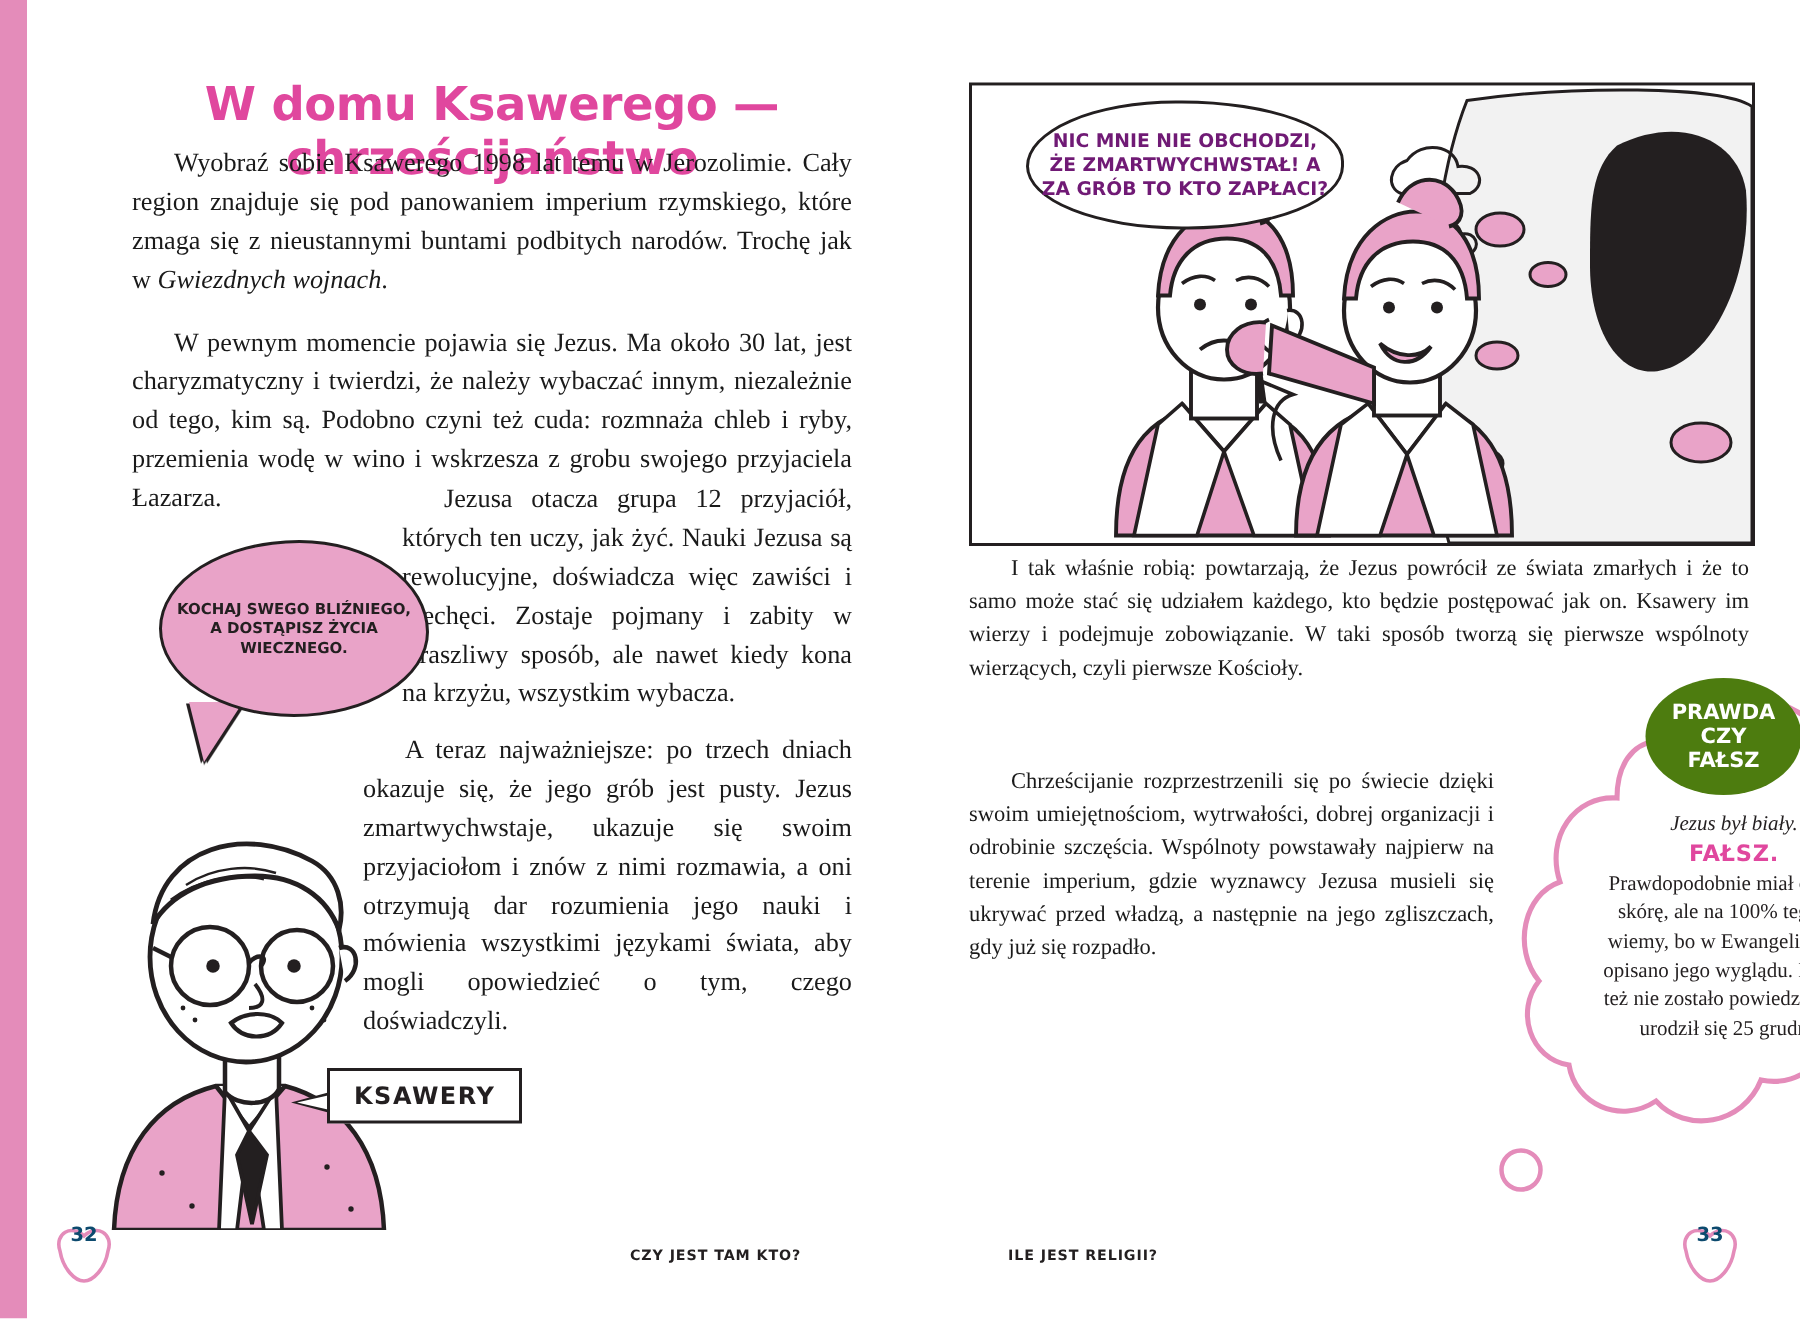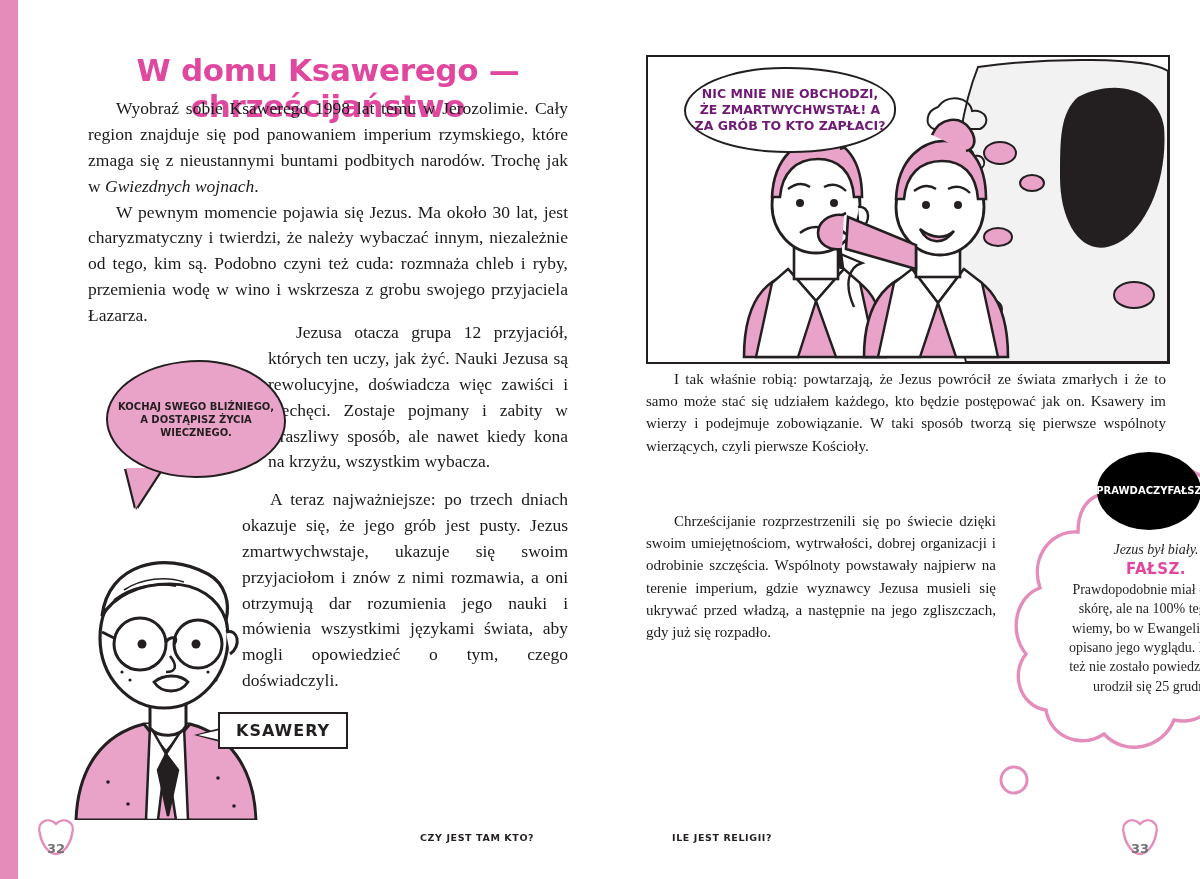--- a/index.html
+++ b/index.html
@@ -41,21 +41,21 @@
     font-size:17.5px;
     line-height:1.48;
     text-align:justify;
     text-justify:inter-word;
     hyphens:manual;
   }
   .block-a{ left:70px; top:96px; width:480px; }
   .block-b{ left:250px; top:320px; width:300px; }
   .block-c{ left:224px; top:487px; width:326px; }
   .block-a p, .block-b p, .block-c p{margin:0;}
-  .block-a p + p, .block-b p + p, .block-c p + p{margin-top:0px;}
+  .block-a p + p, .block-b p + p, .block-c p + p{margin-top:16px;}
   .ind{text-indent:28px;}
   .it{font-style:italic;}
 
   
   .bubble{
     position:absolute;left:88px;top:360px;width:180px;height:118px;
     background:#e9a3c8;
     border:2.5px solid #231f20;
     border-radius:52% 48% 50% 50%/50% 52% 48% 50%;
     display:flex;align-items:center;justify-content:center;
@@ -128,46 +128,46 @@
   .r-block-a{left:46px;top:368px;width:520px;}
   .r-block-b{left:46px;top:510px;width:350px;}
   .r-block-a p,.r-block-b p{margin:0;}
 
   
   .cloud{
     position:absolute;left:412px;top:438px;width:230px;height:350px;
   }
   .cloud-head{
     position:absolute;left:497px;top:452px;width:104px;height:78px;
-    background:#000000;border-radius:50%;
-    display:flex;flex-direction:row;align-items:center;justify-content:center;
-    font-family:"DejaVu Sans", sans-serif;
-    font-weight:bold;font-size:10px;line-height:1.15;color:#fff;
+    background:#4d7c0f;border-radius:50%;
+    display:flex;flex-direction:column;align-items:center;justify-content:center;
+    font-family:"DejaVu Sans", sans-serif;
+    font-weight:bold;font-size:14px;line-height:1.15;color:#fff;
     text-align:center;z-index:4;
   }
   .cloud-text{
     position:absolute;left:466px;top:540px;width:180px;
     text-align:center;
     font-size:14px;line-height:1.38;
     color:#231f20;
     z-index:4;
   }
   .cloud-text .q{font-style:italic;}
   .cloud-text .falsz{
     font-family:"DejaVu Sans", sans-serif;
     font-weight:bold;color:#e0479e;font-size:15px;letter-spacing:.5px;
   }
 
   
   .folio{
     position:absolute;
     width:44px;height:40px;
-    display:flex;align-items:flex-end;justify-content:center;
-    font-family:"DejaVu Sans", sans-serif;
-    font-size:13px;font-weight:bold;color:#737373;
+    display:flex;align-items:flex-start;justify-content:center;
+    font-family:"DejaVu Sans", sans-serif;
+    font-size:13px;font-weight:bold;color:#0c4a6e;
   }
   .folio svg{position:absolute;inset:0;}
   .folio span{position:relative;z-index:2;}
   .folio-left{left:34px;top:816px;}
   .folio-right{left:1118px;top:816px;}
   .runhead{
     position:absolute;
     font-family:"DejaVu Sans", sans-serif;
     font-size:9.5px;font-weight:bold;letter-spacing:.6px;color:#231f20;
   }

